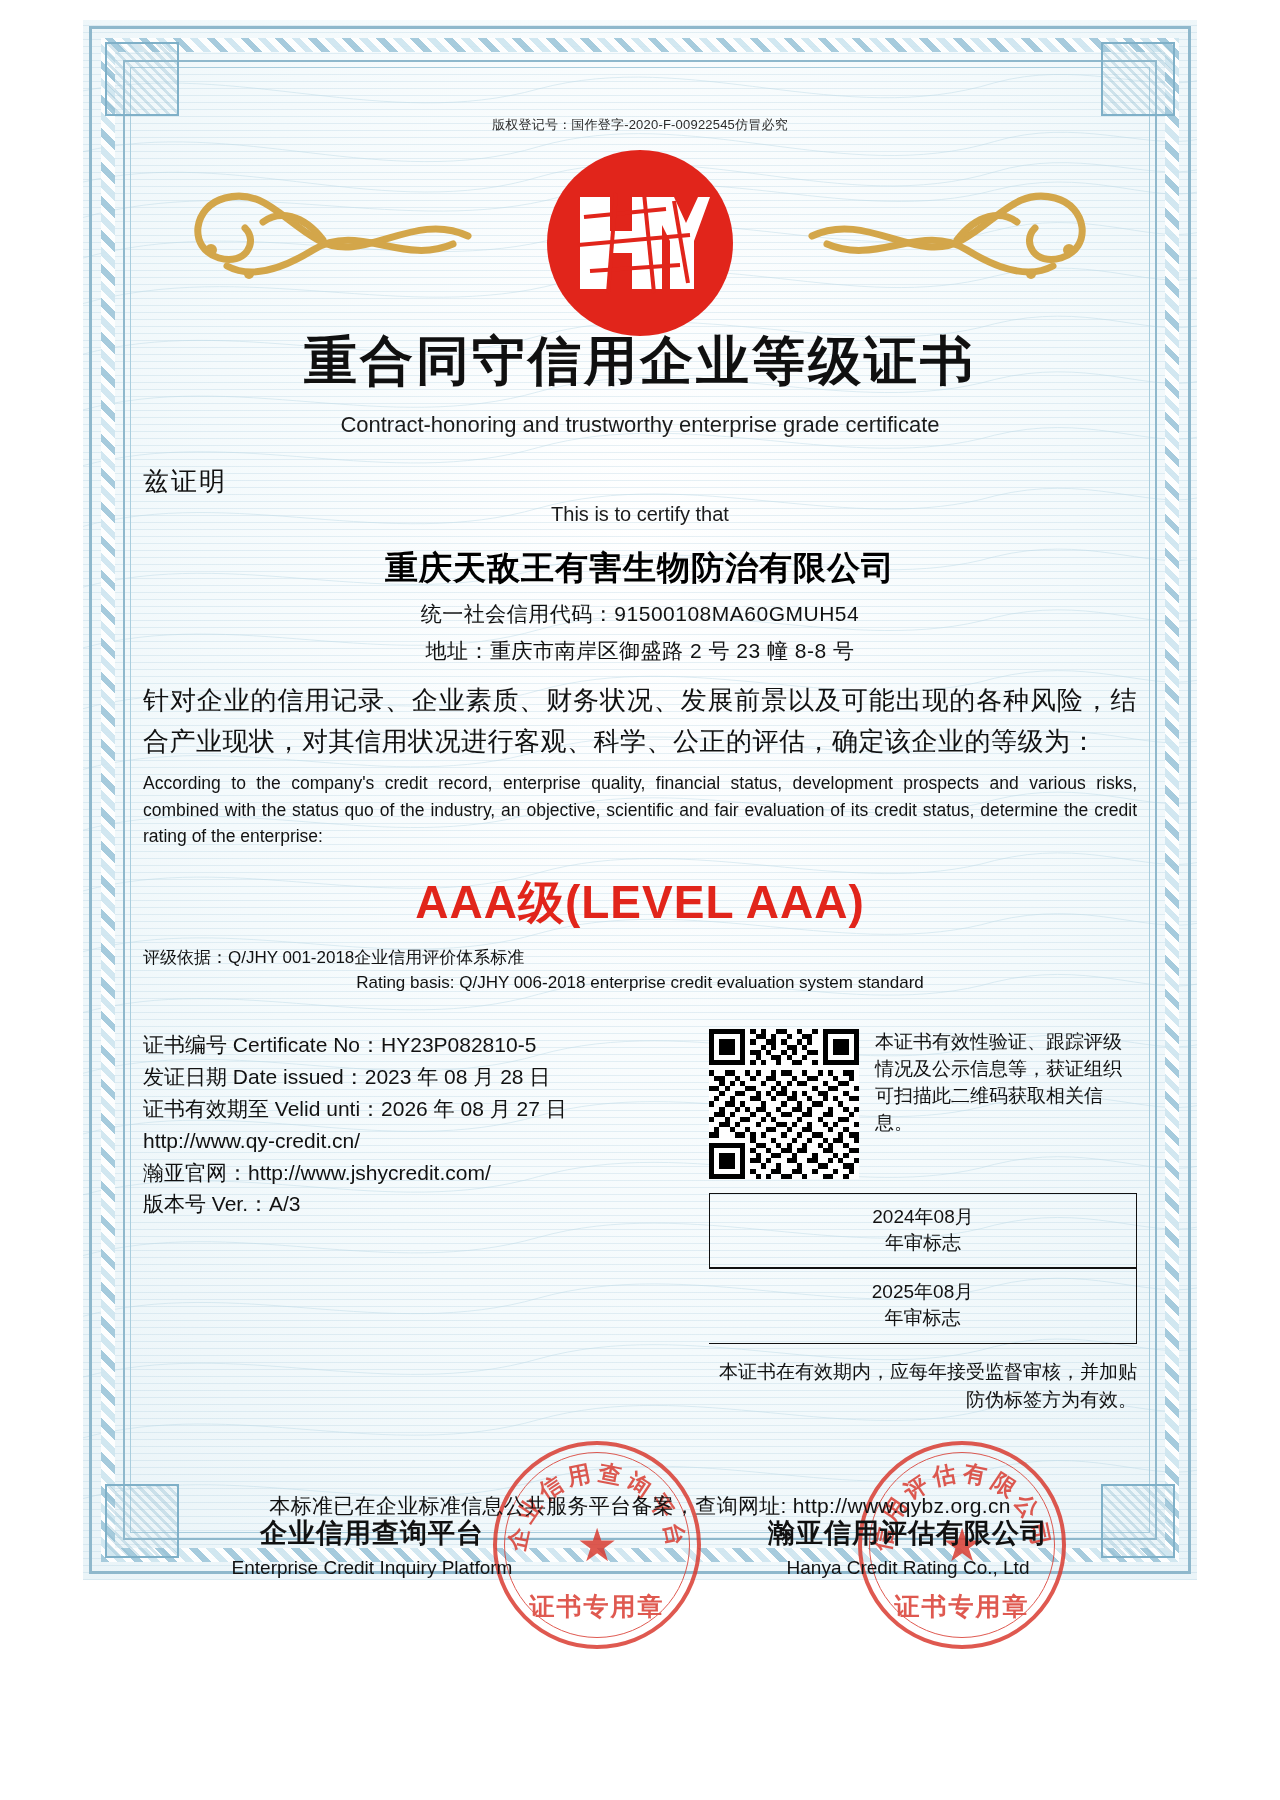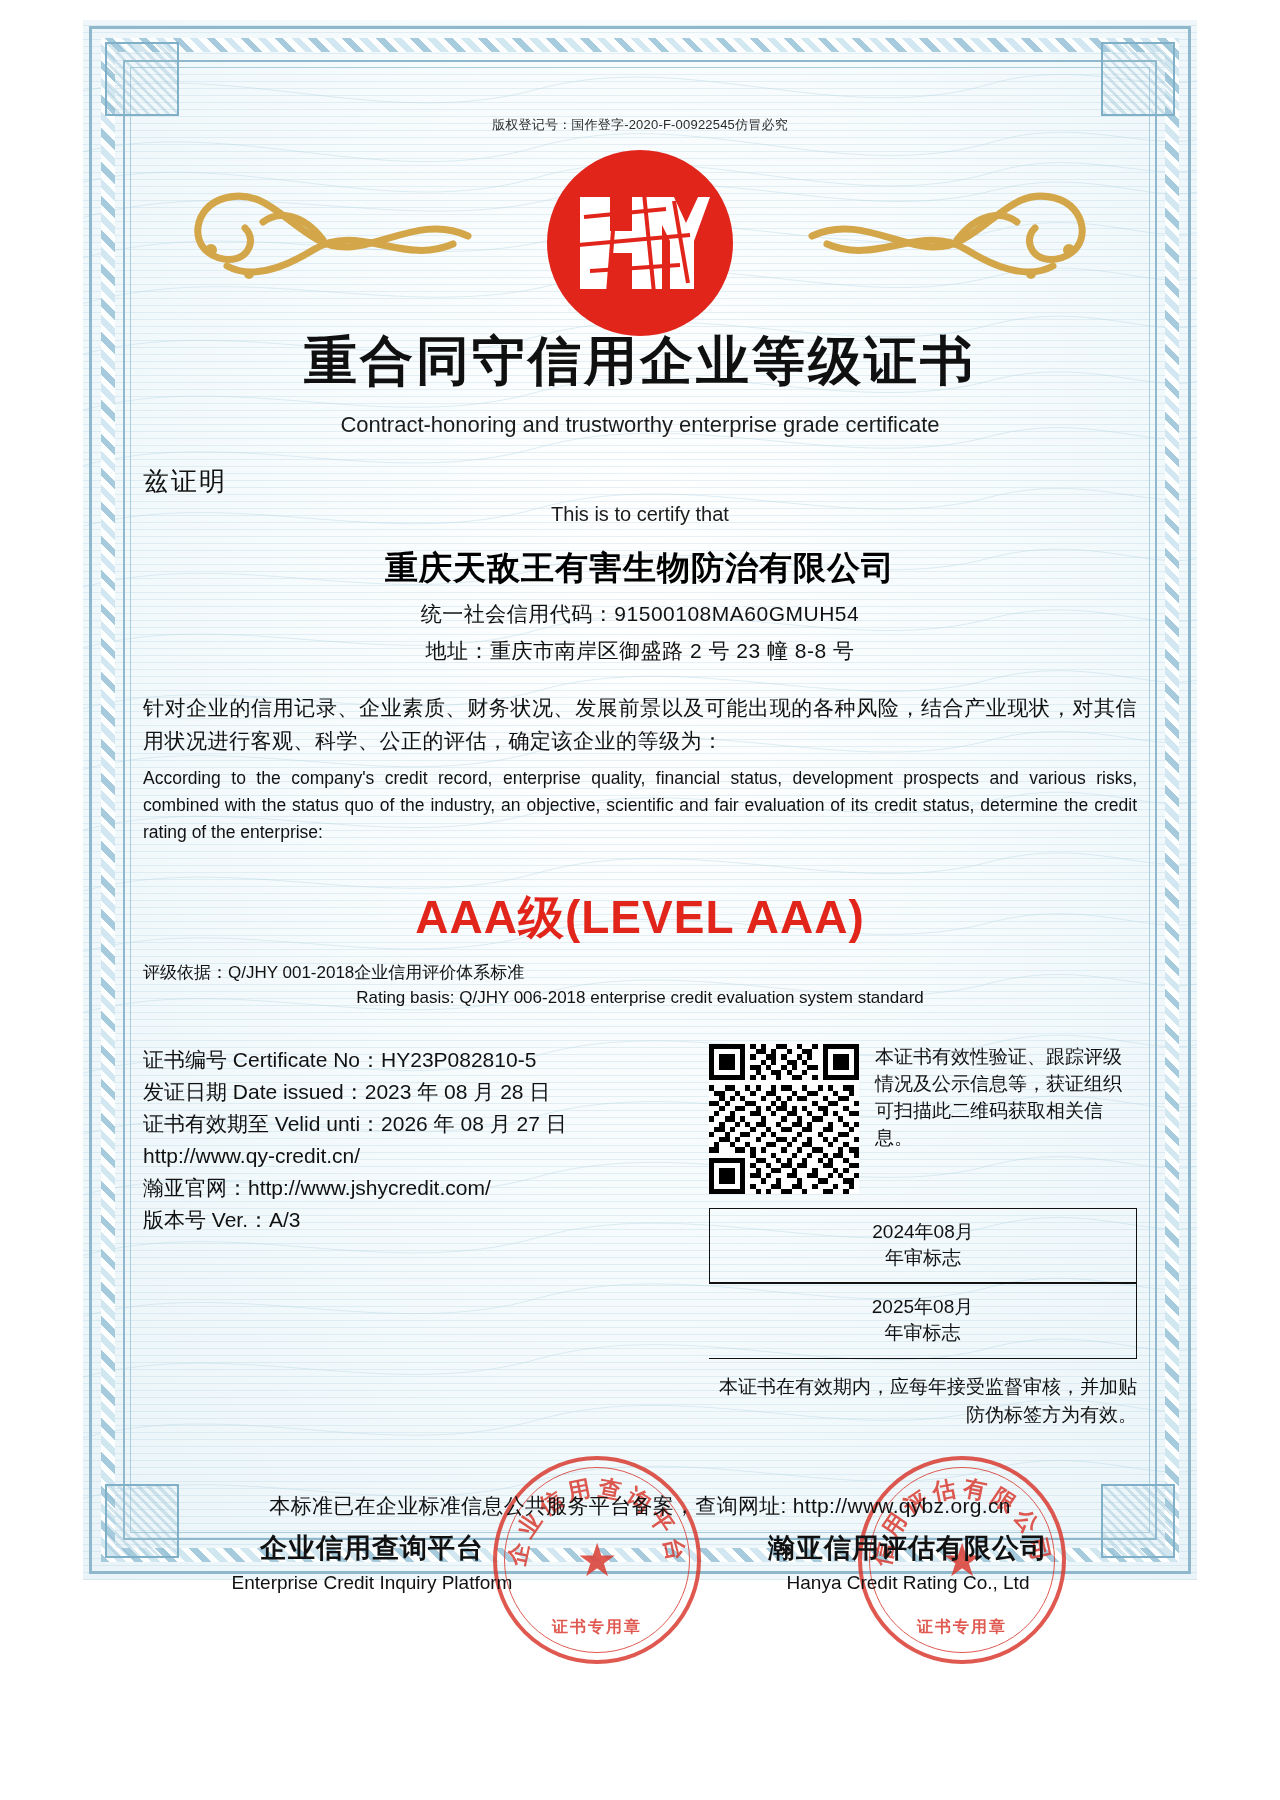--- a/index.html
+++ b/index.html
@@ -168,39 +168,39 @@
   .company-code, .company-addr {
     text-align: center;
     font-size: 21px;
     color: #111;
     margin-top: 9px;
     letter-spacing: .5px;
   }
 
   
   .para-cn {
-    margin-top: 26px;
-    font-size: 21px;
+    margin-top: 15px;
+    font-size: 26px;
     line-height: 1.58;
     color: #111;
     text-align: justify;
     letter-spacing: .5px;
     text-indent: 0;
   }
   .para-en {
     margin-top: 8px;
     font-size: 17.5px;
     line-height: 1.52;
     color: #111;
     text-align: justify;
   }
 
   .level {
     text-align: center;
-    margin-top: 42px;
+    margin-top: 22px;
     font-size: 46px;
     font-weight: bold;
     color: #e1251b;
     letter-spacing: 1px;
   }
   .basis-cn {
     text-align: left;
     font-size: 17px;
     color: #111;
     margin-top: 12px;
@@ -301,21 +301,21 @@
     font-size: 46px;
     color: #d8352a;
     line-height: 1;
   }
   .seal-bottom-text {
     position: absolute;
     bottom: 22px;
     left: 0;
     right: 0;
     text-align: center;
-    font-size: 16px;
+    font-size: 25px;
     font-weight: bold;
     color: #d8352a;
     letter-spacing: 2px;
   }
   .seal-arc {
     position: absolute;
     inset: 0;
   }
   .org-names {
     position: absolute;

